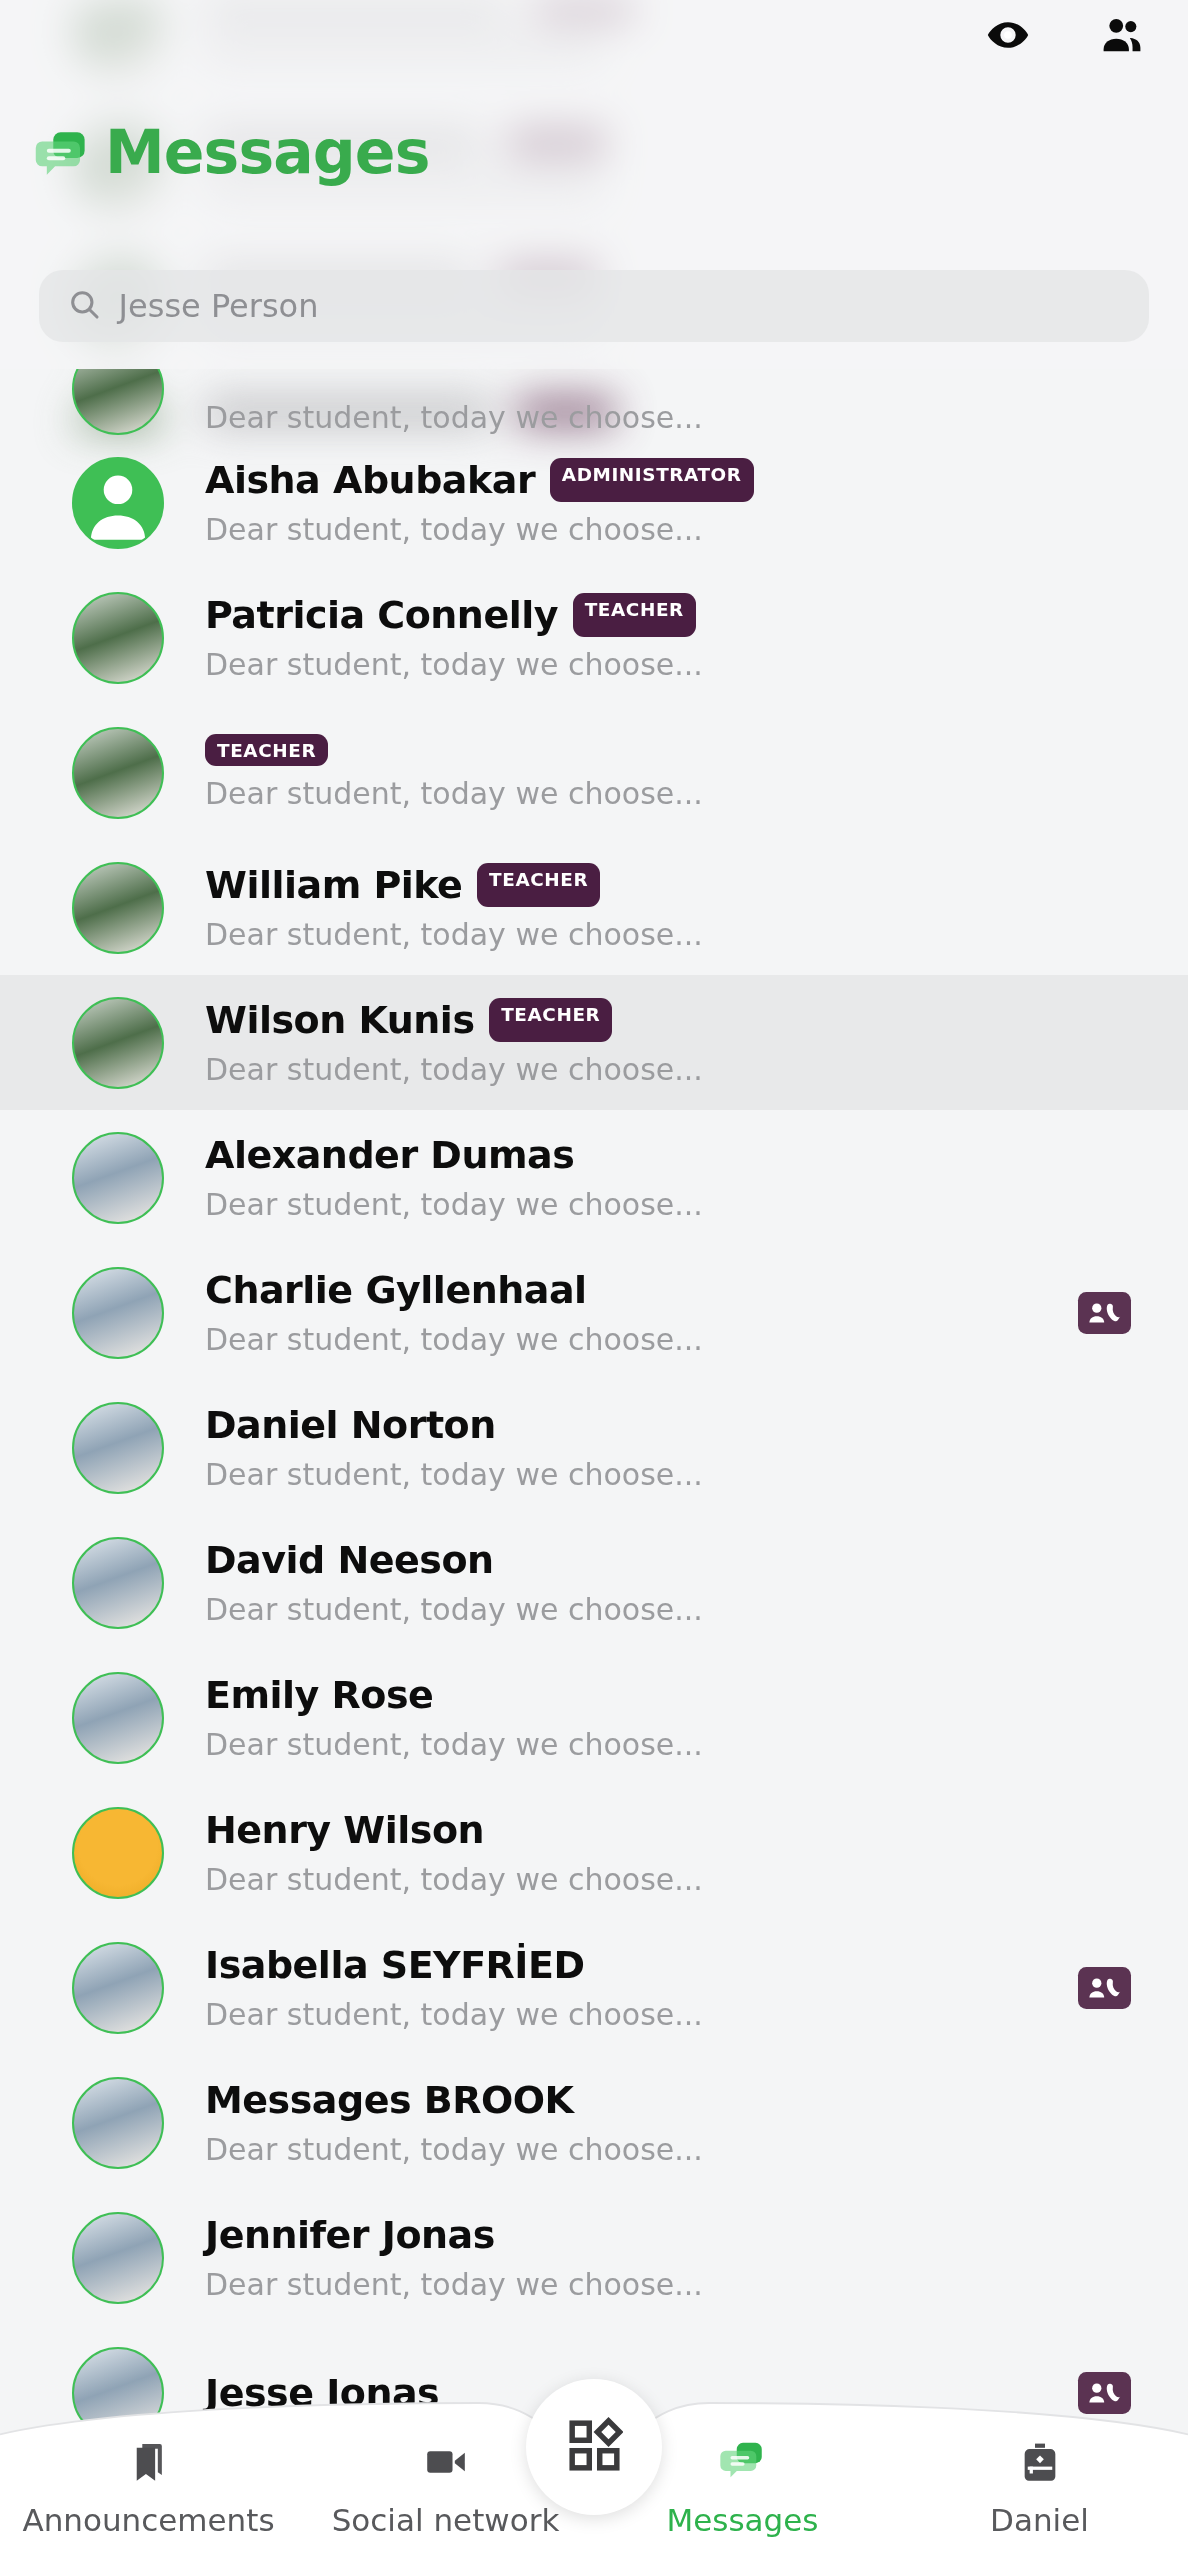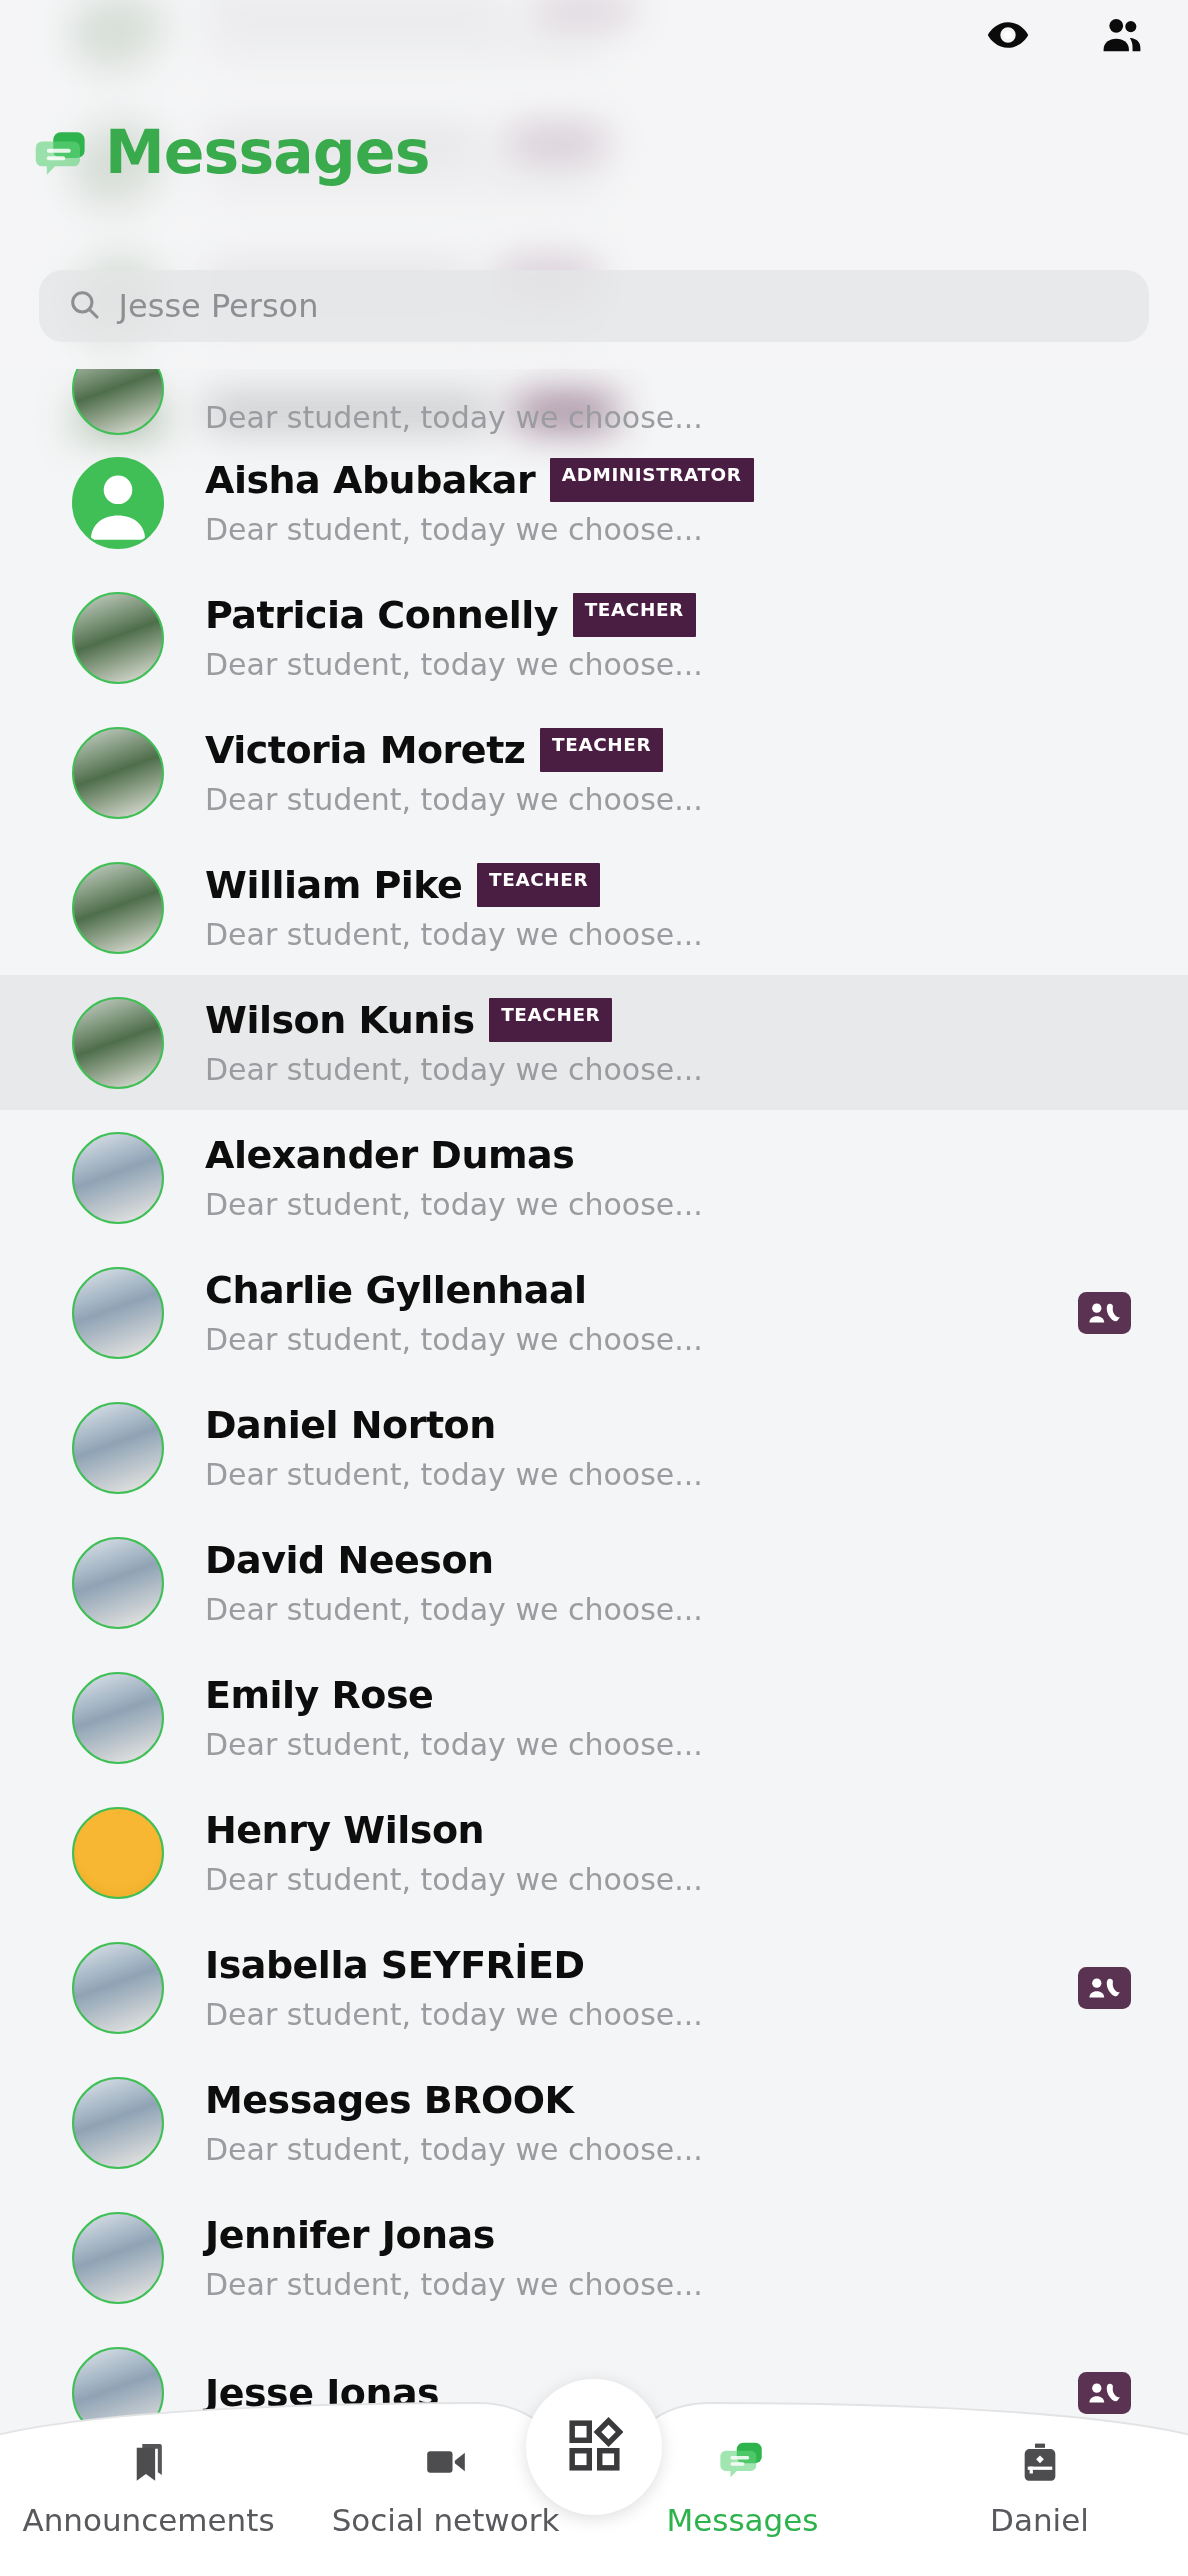--- a/index.html
+++ b/index.html
@@ -73,21 +73,21 @@
   }
   .avatar .ph { position:absolute; inset:0; }
   .rowtext { margin-left:41px; flex:1; min-width:0; }
   .nameline { display:flex; gap:14.7px; }
   .pname {
     font-size:38px; font-weight:700; color:#0d0d0d; white-space:nowrap;
     font-family:"DejaVu Sans", sans-serif; letter-spacing:-0.5px;
   }
   .badge {
     background:#4a1e42; color:#fff; font-size:18.4px; font-weight:700;
-    padding:6.4px 12px 5.5px; border-radius:1px; letter-spacing:0.6px;
+    padding:6.4px 12px 5.5px; border-radius:11px; letter-spacing:0.6px;
     font-family:"DejaVu Sans", sans-serif; white-space:nowrap;
   }
   .preview {
     margin-top:10px; font-size:30px; color:#9b9c9f;
     font-family:"DejaVu Sans", sans-serif; white-space:nowrap;
   }
   .card-btn {
     position:absolute; right:57px; top:50%; transform:translateY(-50%);
     width:53px; height:42px; border-radius:8.3px; background:#5b3352;
     display:flex; align-items:center; justify-content:center;
@@ -175,21 +175,20 @@
             <div class="pname">Patricia Connelly</div>
             <span class="badge">TEACHER</span>
           </div>
           <div class="preview">Dear student, today we choose...</div>
         </div>
       </div>
       <div class="row">
         <div class="avatar" style="background: linear-gradient(160deg, rgb(205, 214, 204) 0%, rgb(78, 110, 74) 48%, rgb(236, 234, 228) 100%);"></div>
         <div class="rowtext">
           <div class="nameline">
-            <div class="pname">Victoria Moretz</div>
             <span class="badge">TEACHER</span>
           </div>
           <div class="preview">Dear student, today we choose...</div>
         </div>
       </div>
       <div class="row">
         <div class="avatar" style="background: linear-gradient(160deg, rgb(205, 214, 204) 0%, rgb(78, 110, 74) 48%, rgb(236, 234, 228) 100%);"></div>
         <div class="rowtext">
           <div class="nameline">
             <div class="pname">William Pike</div>

